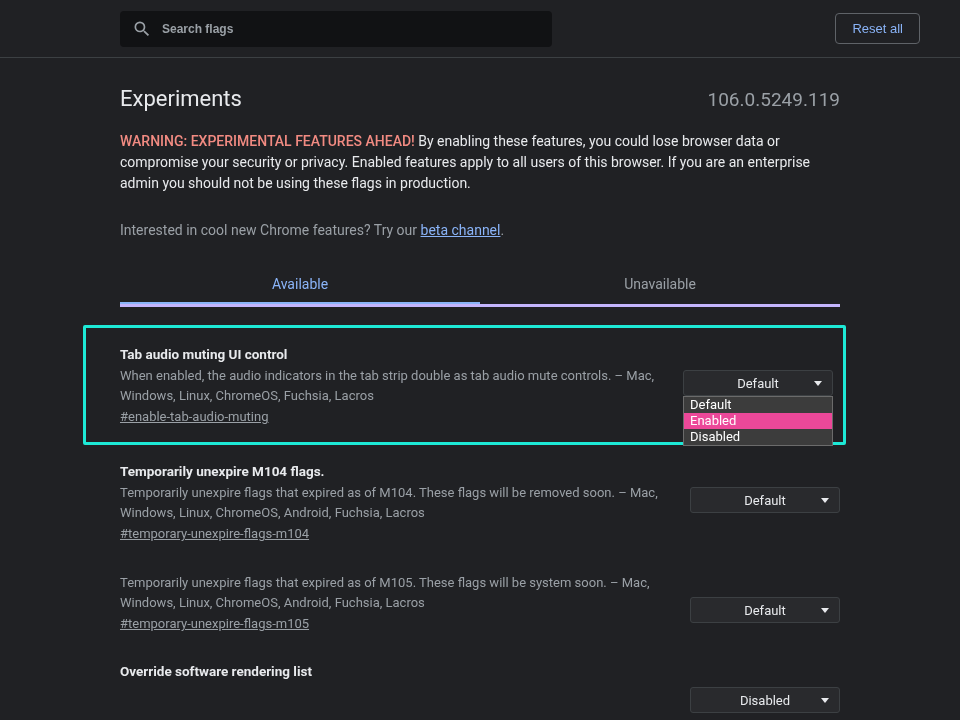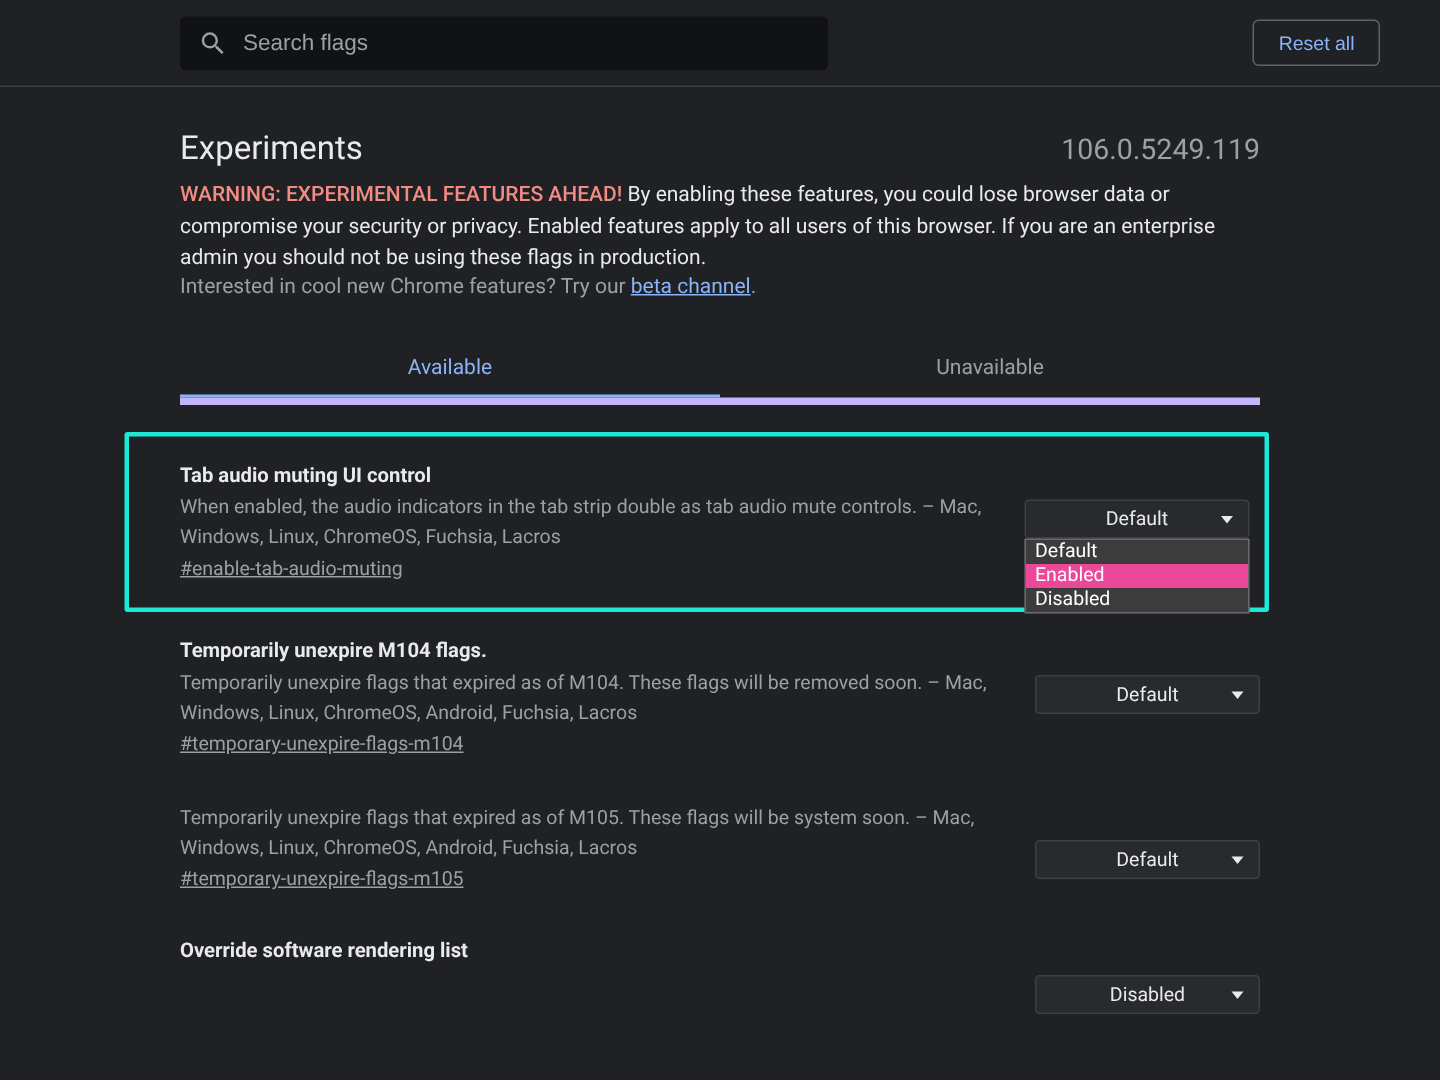--- a/index.html
+++ b/index.html
@@ -27,44 +27,45 @@
     display: flex;
     align-items: center;
     padding: 0 12px;
   }
   .search-icon-svg { fill: #9aa0a6; width: 20px; height: 20px; flex: 0 0 20px; }
   .search-input {
     background: transparent;
     border: none;
     outline: none;
     color: #22c55e;
-    font-size: 15px;
+    font-size: 12px;
     margin-left: 10px;
     width: 100%;
+    font-weight: bold;
   }
   .search-input::placeholder { color: #9aa0a6; }
   .spacer { flex: 1; }
   .reset-btn {
     background: transparent;
     border: 1px solid #5f6368;
     color: #8ab4f8;
     border-radius: 4px;
     padding: 7px 16px;
     font-size: 13px;
     cursor: pointer;
     margin-right: 24px;
   }
   .content {
     padding: 24px 120px 0 120px;
   }
   .header-row {
     display: flex;
     align-items: baseline;
     justify-content: space-between;
-    margin-bottom: 8px;
+    margin-bottom: 20px;
     gap: 48px;
   }
   .page-title {
     font-size: 22px;
     font-weight: 400;
     color: #e8eaed;
   }
   .version {
     font-size: 19px;
     color: #9aa0a6;
@@ -73,29 +74,30 @@
   .warn-block {
     font-size: 14px;
     line-height: 1.5;
     color: #e8eaed;
   }
   .warn-red { color: #f28b82; font-weight: 500; }
   .interest {
     font-size: 14px;
     color: #9aa0a6;
     margin-bottom: 26px;
+    margin-top: 28px;
   }
   .beta-link {
     color: #8ab4f8;
     text-decoration: underline;
     cursor: pointer;
   }
   .tabs {
     display: flex;
-    border-bottom: 5px solid #c4b5fd;
+    border-bottom: 3px solid #c4b5fd;
   }
   .tab {
     flex: 1;
     text-align: center;
     padding: 12px 0 10px 0;
     font-size: 14px;
     color: #9aa0a6;
     cursor: pointer;
   }
   .tab.active {

